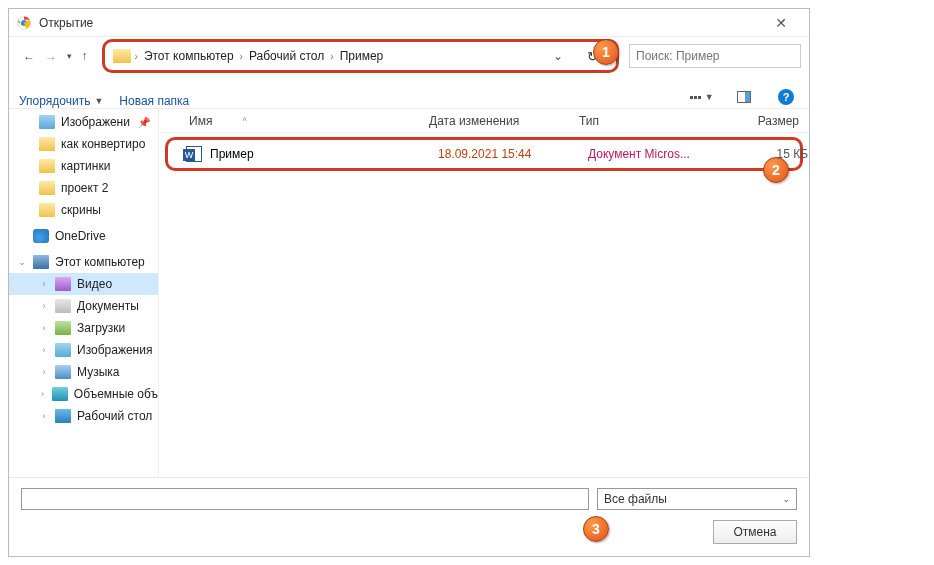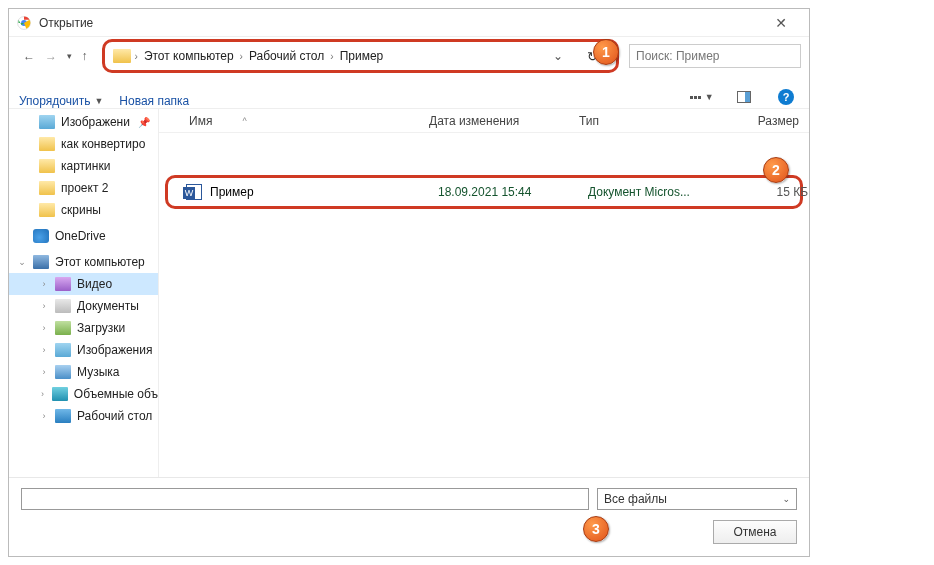--- a/index.html
+++ b/index.html
@@ -37,35 +37,35 @@
 .ic-img { background: linear-gradient(#9fd4f0,#5aa9d6); border-radius: 1px; }
 .ic-onedrive { background: radial-gradient(circle at 40% 60%, #49a0e8, #1f6fb8); border-radius: 3px; }
 .ic-pc { background: linear-gradient(#8fb8e0,#3a6fa8); border-radius: 1px; }
 .ic-video { background: linear-gradient(#d8a8f0,#9a5fc8); border-radius: 1px; }
 .ic-doc { background: linear-gradient(#e8e8e8,#bcbcbc); border-radius: 1px; }
 .ic-dl { background: linear-gradient(#c0e0a0,#7ab04c); border-radius: 1px; }
 .ic-music { background: linear-gradient(#a8d0f0,#4a8fc8); border-radius: 1px; }
 .ic-3d { background: linear-gradient(#70d0e0,#2090b0); border-radius: 1px; }
 .ic-desk { background: linear-gradient(#70b8e8,#2a7fc0); border-radius: 1px; }
 .pin { color: #888; font-size: 10px; margin-left: 2px; }
-.main { flex: 1; display: flex; flex-direction: column; gap: 38px; }
+.main { flex: 1; display: flex; flex-direction: column; }
 .cols { display: flex; height: 24px; align-items: center; border-bottom: 1px solid #f0f0f0; padding: 0 10px 0 30px; color: #444; }
 .cols .c1 { width: 240px; display: flex; align-items: center; gap: 30px; }
 .cols .c2 { width: 150px; }
 .cols .c3 { width: 140px; }
 .cols .c4 { width: 80px; text-align: right; }
 .cols .sort { font-size: 9px; color: #888; }
 .filearea { flex: 1; position: relative; }
 .row-wrap { position: absolute; left: 6px; right: 6px; top: 4px; border: 3px solid #cf3a23; border-radius: 10px; height: 34px; display: flex; align-items: center; padding: 0 18px; }
 .row-file { flex: 1; display: flex; align-items: center; }
 .word-icon { width: 16px; height: 16px; background: #fff; border: 1px solid #2b579a; position: relative; margin-right: 8px; }
 .word-icon::before { content: 'W'; position: absolute; left: -4px; top: 2px; background: #2b579a; color: #fff; width: 12px; height: 12px; font-size: 9px; line-height: 12px; text-align: center; }
 .row-file .c1 { width: 228px; }
-.row-file .c2 { width: 150px; color: #14532d; }
-.row-file .c3 { width: 140px; color: #14532d; white-space: nowrap; overflow: hidden; text-overflow: ellipsis; }
+.row-file .c2 { width: 150px; color: #c2410c; }
+.row-file .c3 { width: 140px; color: #be185d; white-space: nowrap; overflow: hidden; text-overflow: ellipsis; }
 .row-file .c4 { width: 80px; color: #555; text-align: right; }
 .footer { border-top: 1px solid #e8e8e8; padding: 10px 12px 12px; }
 .fname-row { display: flex; align-items: center; gap: 8px; margin-bottom: 10px; }
 .fname-label { width: 208px; text-align: right; color: #333; }
 .fname-input { flex: 1; height: 22px; border: 1px solid #999; background: #fff; padding: 0 4px; }
 .filter { width: 200px; height: 22px; border: 1px solid #999; display: flex; align-items: center; padding: 0 6px; justify-content: space-between; color: #333; }
 .btn-row { display: flex; justify-content: flex-end; gap: 10px; align-items: center; }
 .btn { width: 84px; height: 24px; border: 1px solid #aaa; background: linear-gradient(#fdfdfd,#eee); display: flex; align-items: center; justify-content: center; color: #333; }
 .btn.primary-wrap { border: 3px solid #cf3a23; border-radius: 6px; padding: 2px; width: auto; height: auto; background: none; }
 .btn.primary-wrap .btn { border: 1px solid #888; }

